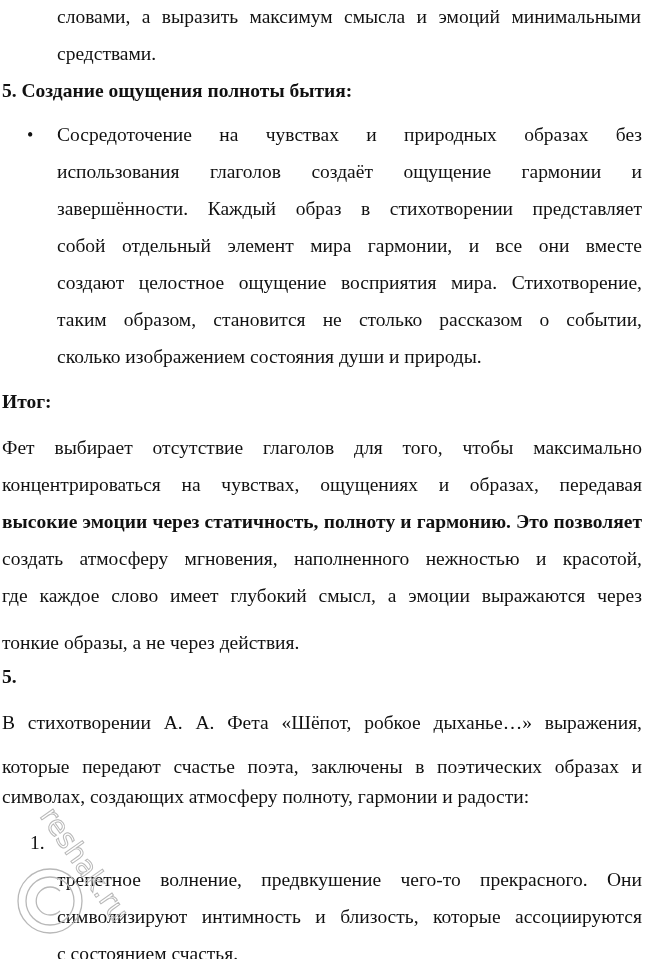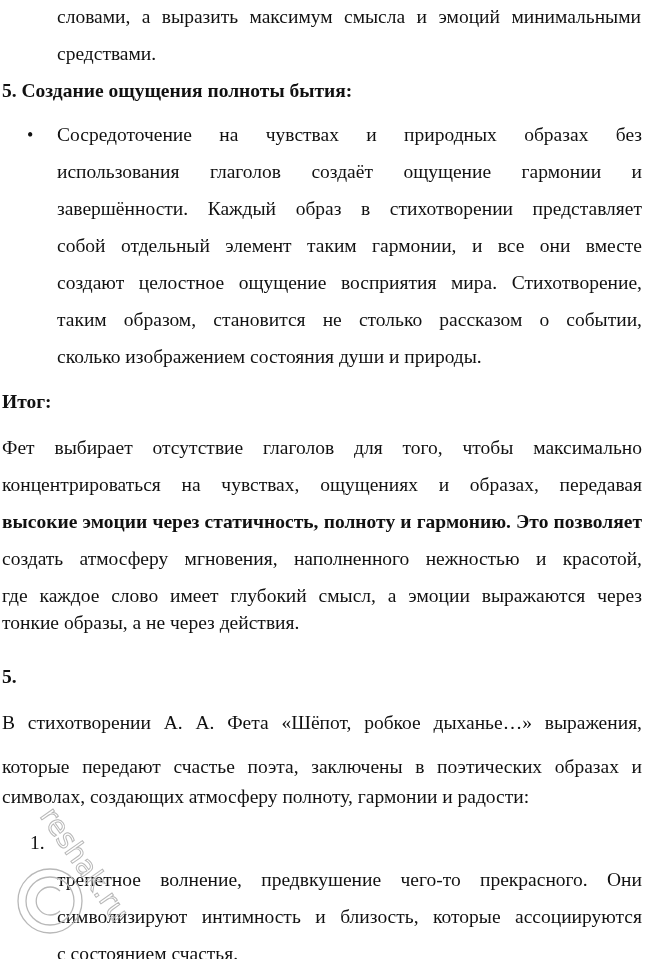--- a/index.html
+++ b/index.html
@@ -26,33 +26,33 @@
 
   <div class="line just" style="left:57px; top:6px; width:584px;">словами, а выразить максимум смысла и эмоций минимальными</div>
   <div class="line" style="left:57px; top:43px;">средствами.</div>
 
   <div class="line b" style="left:2px; top:80px;">5. Создание ощущения полноты бытия:</div>
 
   <span class="bullet" style="top:125px;">•</span>
   <div class="line just" style="left:57px; top:124px; width:585px;">Сосредоточение на чувствах и природных образах без</div>
   <div class="line just" style="left:57px; top:161px; width:585px;">использования глаголов создаёт ощущение гармонии и</div>
   <div class="line just" style="left:57px; top:198px; width:585px;">завершённости. Каждый образ в стихотворении представляет</div>
-  <div class="line just" style="left:57px; top:235px; width:585px;">собой отдельный элемент таким гармонии, и все они вместе</div>
+  <div class="line just" style="left:57px; top:235px; width:585px;">собой отдельный элемент мира гармонии, и все они вместе</div>
   <div class="line just" style="left:57px; top:272px; width:585px;">создают целостное ощущение восприятия мира. Стихотворение,</div>
   <div class="line just" style="left:57px; top:309px; width:585px;">таким образом, становится не столько рассказом о событии,</div>
   <div class="line" style="left:57px; top:346px;">сколько изображением состояния души и природы.</div>
 
   <div class="line b" style="left:2px; top:391px;">Итог:</div>
 
   <div class="line just" style="left:2px; top:437px; width:640px;">Фет выбирает отсутствие глаголов для того, чтобы максимально</div>
   <div class="line just" style="left:2px; top:474px; width:640px;">концентрироваться на чувствах, ощущениях и образах, передавая</div>
   <div class="line just" style="left:2px; top:511px; width:640px;font-weight:bold;">высокие эмоции через статичность, полноту и гармонию. Это позволяет</div>
   <div class="line just" style="left:2px; top:548px; width:640px;">создать атмосферу мгновения, наполненного нежностью и красотой,</div>
   <div class="line just" style="left:2px; top:585px; width:640px;">где каждое слово имеет глубокий смысл, а эмоции выражаются через</div>
-  <div class="line" style="left:2px; top:612px;">тонкие образы, а не через действия.</div>
+  <div class="line" style="left:2px; top:632px;">тонкие образы, а не через действия.</div>
 
   <div class="line b" style="left:2px; top:666px;">5.</div>
 
   <div class="line just" style="left:2px; top:712px; width:640px;">В стихотворении А. А. Фета «Шёпот, робкое дыханье…» выражения,</div>
   <div class="line just" style="left:2px; top:749px; width:640px;margin-top:7px;">которые передают счастье поэта, заключены в поэтических образах и</div>
   <div class="line" style="left:2px; top:786px;">символах, создающих атмосферу полноту, гармонии и радости:</div>
 
   <span class="num" style="top:832px; left:30px;">1.</span>
   <div class="line" style="left:57px; top:832px; width:585px; display:flex; justify-content:space-between;">
   </div>

